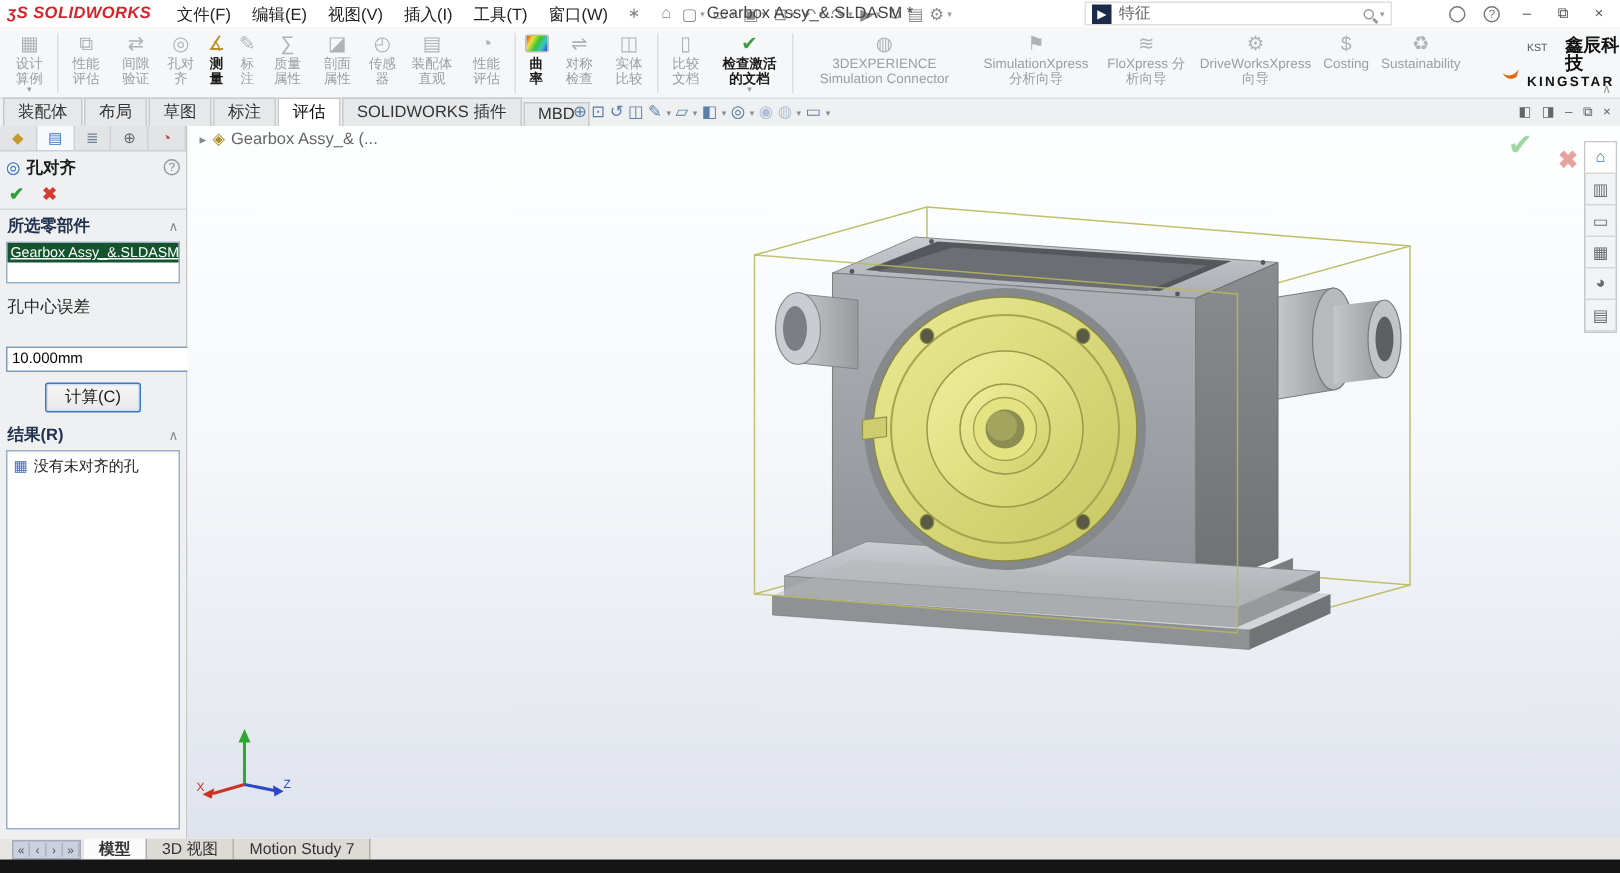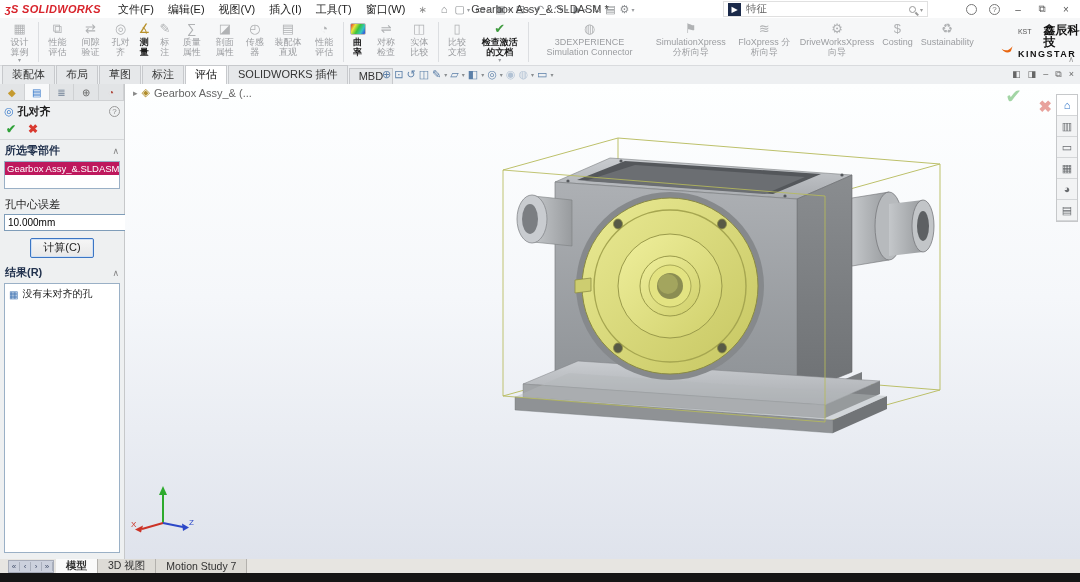--- a/index.html
+++ b/index.html
@@ -70,23 +70,23 @@
   #pm-header { display:flex; align-items:center; padding:3px 4px 2px; gap:4px; }
   #pm-title-icon { color:#2e74c8; font-size:11px; }
   #pm-title { font-weight:bold; font-size:11px; color:#1c1c1c; flex:1; }
   #pm-help { width:11px; height:11px; border:1px solid #999; border-radius:50%; color:#888; font-size:8px; display:flex; align-items:center; justify-content:center; }
   #okrow { display:flex; align-items:center; gap:12px; padding:1px 6px 3px; border-bottom:1px solid #d6d8da; }
   #ok-btn { color:#2fa138; font-size:12px; font-weight:bold; }
   #cancel-btn { color:#d93a30; font-size:12px; font-weight:bold; }
   .sec-head { display:flex; align-items:center; justify-content:space-between; padding:3px 5px 2px; font-weight:bold; color:#22324e; font-size:11px; }
   .sec-head .col { color:#888; font-weight:normal; font-size:9px; }
   .listbox { margin:1px 4px 3px; background:#fff; border:1px solid #9ab0c6; }
-  .sel-item { background:#be185d; color:#fff; font-size:9.5px; padding:1px 2px; white-space:nowrap; overflow:hidden; }
+  .sel-item { background:#14532d; color:#fff; font-size:9.5px; padding:1px 2px; white-space:nowrap; overflow:hidden;text-decoration:underline; }
   .empty-row { height:13px; }
-  #dev-label { padding:5px 5px 2px; color:#222; }
+  #dev-label { padding:5px 5px 19px; color:#222; }
   #dev-row { display:flex; margin:0 4px; }
   #dev-input { flex:1; border:1px solid #7f9db9; font-size:10px; padding:1px 3px; font-family:"Liberation Sans",sans-serif; height:17px; }
   #spinner { width:13px; display:flex; flex-direction:column; border:1px solid #adb2b8; border-left:none; }
   #spinner span { flex:1; font-size:6px; color:#555; text-align:center; line-height:7px; background:#f0f0f0; }
   #calc-btn { display:block; margin:7px auto 4px; padding:1px 12px 2px; font-size:11px; color:#1c1c1c; background:linear-gradient(#f6f6f6,#e8e8e8); border:1px solid #3c76c4; box-shadow:0 0 0 1px #cfe0f5 inset; border-radius:2px; }
   #results-box { flex:1; margin:1px 4px 6px; background:#fff; border:1px solid #9ab0c6; }
   .res-item { display:flex; align-items:center; gap:4px; padding:3px 4px; font-size:10px; color:#222; }
   .res-item .ri { color:#3a6fb0; font-size:10px; }
 
   

